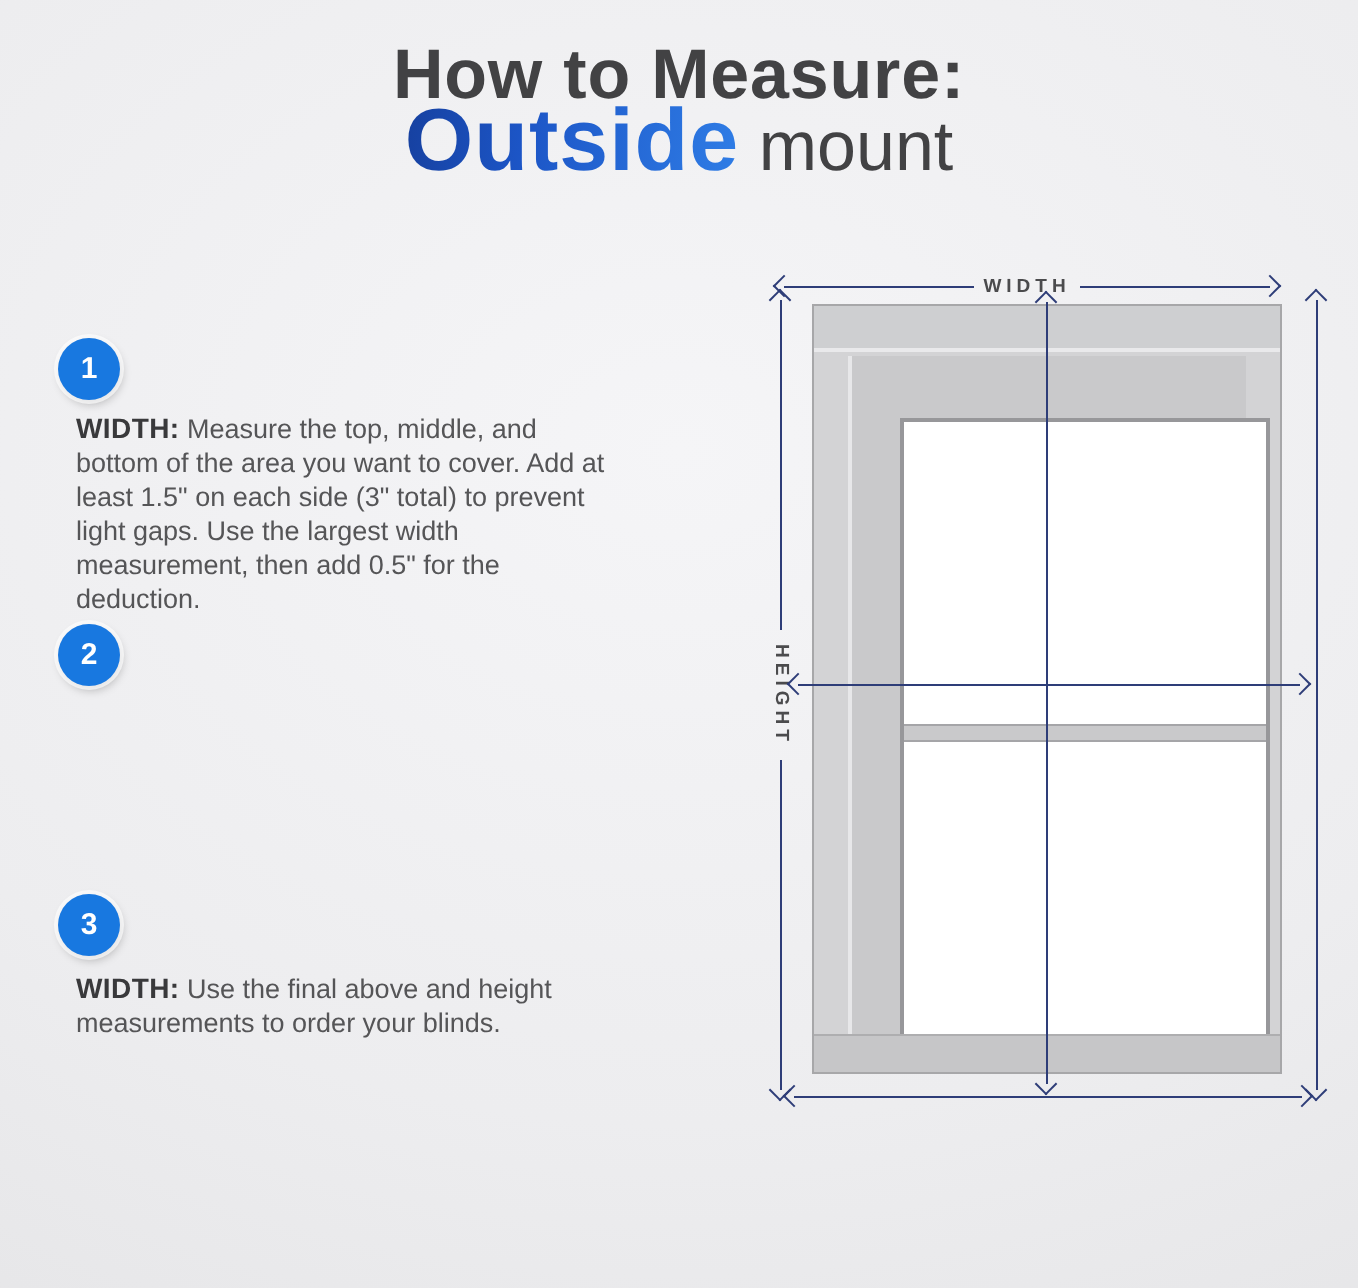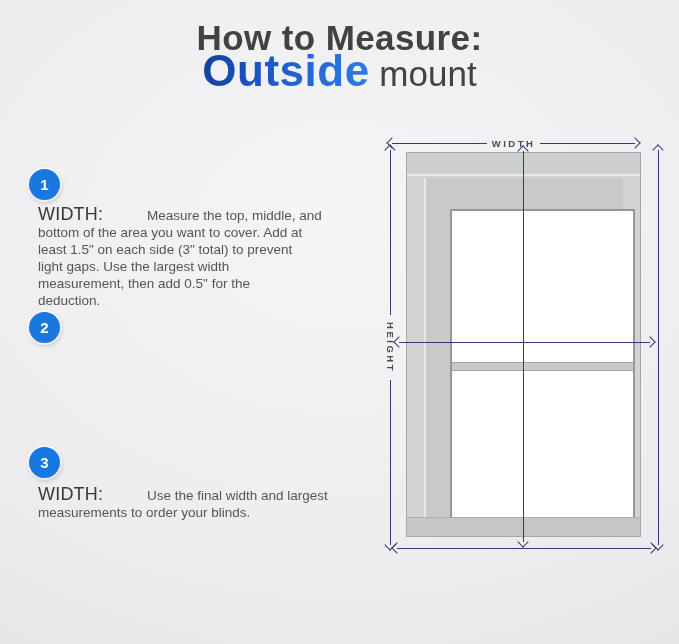--- a/index.html
+++ b/index.html
@@ -31,22 +31,22 @@
     display:flex; align-items:center; justify-content:center;
     box-shadow:0 0 0 2px rgba(255,255,255,0.65), 1px 2px 5px rgba(0,0,0,0.25);
   }
   .badge1 { left:29px; top:169px; }
   .badge2 { left:29px; top:312px; }
   .badge3 { left:29px; top:447px; }
   .step-text {
     position:absolute; left:38px; width:345px;
     font-size:13.5px; line-height:17px; color:#555557;
   }
-  .step-text strong { font-weight:400; font-size:18px; color:#39393b; letter-spacing:0.2px; }
-  .step-body { white-space:pre-line;margin-left:40px; }
+  .step-text strong { font-weight:700; font-size:14px; color:#39393b; letter-spacing:0.2px; }
+  .step-body { white-space:pre-line; }
   .text1 { top:206px; }
   .text2 { top:346px; }
   .text3 { top:486px; }
 
   
   .win-casing {
     position:absolute; left:406px; top:152px; width:235px; height:385px;
     background:#d3d3d5; border:1px solid #a7a7a9;
   }
   .win-head { position:absolute; left:0; right:0; top:0; height:23px; background:#cecfd1; border-bottom:2px solid #e9e9eb; }
@@ -109,21 +109,21 @@
   </div>
 
   <div class="badge badge2">
     <span>2</span>
   </div>
 
   <div class="badge badge3">
     <span>3</span>
   </div>
   <div class="step-text text3">
-    <strong>WIDTH:</strong><span class="step-body"> Use the final width and largest
+    <strong>WIDTH:</strong><span class="step-body"> Use the final above and height
 measurements to order your blinds.</span>
   </div>
 
   <div class="win-casing">
     <div class="win-head"></div>
     <div class="win-inner">
       <div class="win-sash">
         <div class="win-rail"></div>
       </div>
     </div>

